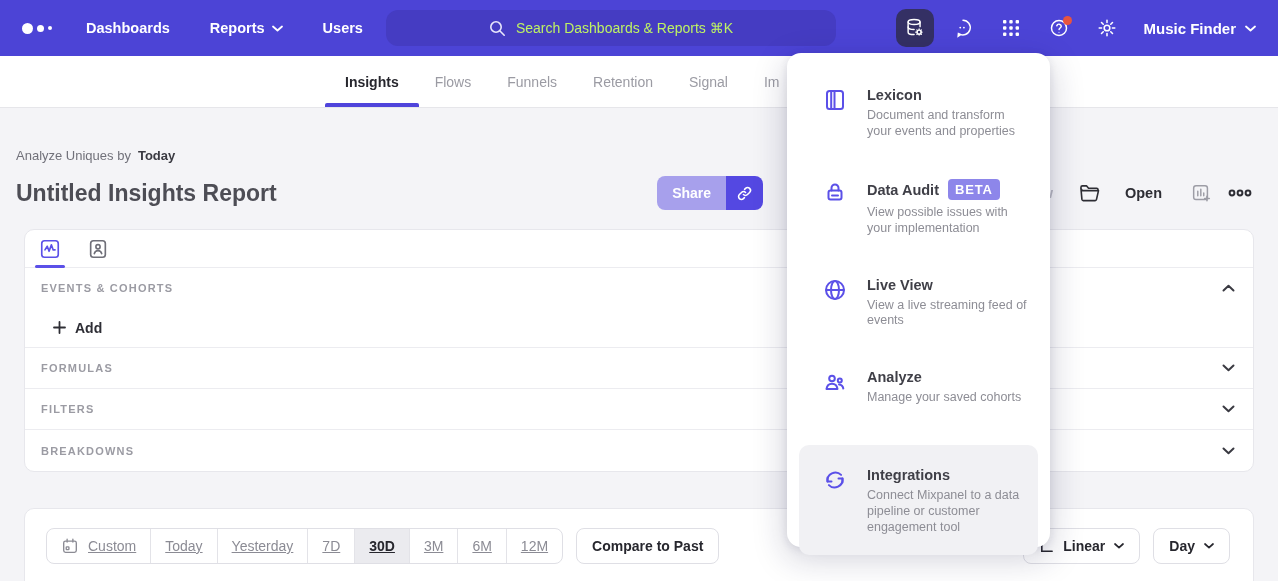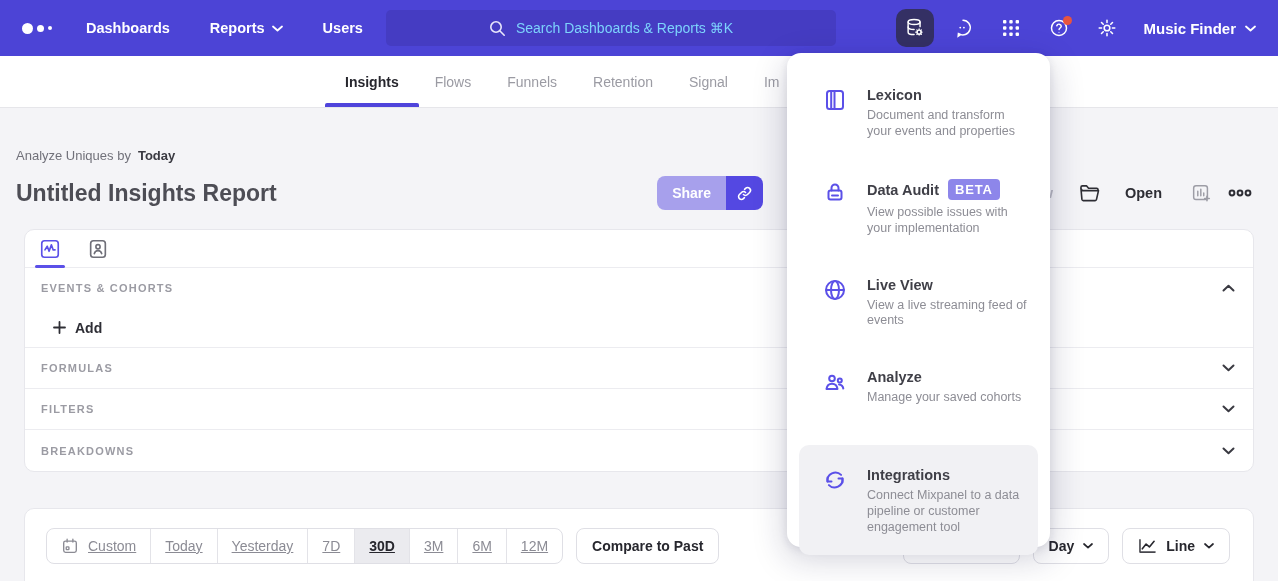--- a/index.html
+++ b/index.html
@@ -21,22 +21,22 @@
   .logo { display:flex; align-items:center; gap:4px; margin-right:34px; cursor:pointer; }
   .logo .d1{width:11px;height:11px;border-radius:50%;background:#fff;}
   .logo .d2{width:7px;height:7px;border-radius:50%;background:#fff;}
   .logo .d3{width:4px;height:4px;border-radius:50%;background:#fff;}
   .nav-link {
     color:#fff; font-size:14.5px; font-weight:600; margin-right:40px;
     display:flex; align-items:center; gap:7px; cursor:pointer; white-space:nowrap;
   }
   .search {
     position:absolute; left:386px; top:10px; width:450px; height:36px;
-    background:#453cc2; border-radius:5px; display:flex; align-items:center;
-    justify-content:center; gap:10px; color:#7dd3fc; font-size:14px; cursor:text;
+    background:#453cc2; border-radius:12px; display:flex; align-items:center;
+    justify-content:center; gap:10px; color:#bef264; font-size:14px; cursor:text;
   }
   .nav-icons { position:absolute; left:896px; top:0; height:56px; display:flex; align-items:center; gap:10px; }
   .nav-icon-btn {
     width:38px; height:38px; border-radius:10px; display:flex; align-items:center;
     justify-content:center; cursor:pointer; position:relative; color:#fff;
   }
   .nav-icon-btn.active { background:#343064; }
   .notif-dot { position:absolute; top:7px; right:6px; width:9px; height:9px; border-radius:50%; background:#e8543f; }
   .project {
     position:absolute; right:22px; top:0; height:56px; display:flex; align-items:center; gap:9px;
@@ -393,30 +393,20 @@
       <svg width="10" height="6" viewBox="0 0 10 6">
           <path d="M1 1l4 3.6L9 1" fill="none" stroke="#27272e" stroke-width="1.7" stroke-linecap="round" stroke-linejoin="round"></path>
         </svg>
     </button>
     <button class="btn">
       <span>Day</span>
       <svg width="10" height="6" viewBox="0 0 10 6">
           <path d="M1 1l4 3.6L9 1" fill="none" stroke="#27272e" stroke-width="1.7" stroke-linecap="round" stroke-linejoin="round"></path>
         </svg>
     </button>
-    <button class="btn">
-      <svg width="19" height="16" viewBox="0 0 20 17" fill="none" stroke="#27272e" stroke-width="1.7" stroke-linecap="round" stroke-linejoin="round">
-        <path d="M2 2v13h16" opacity=".85"></path>
-        <path d="M4.5 11.5l4-5 3.5 3 5-6"></path>
-      </svg>
-      <span>Line</span>
-      <svg width="10" height="6" viewBox="0 0 10 6">
-          <path d="M1 1l4 3.6L9 1" fill="none" stroke="#27272e" stroke-width="1.7" stroke-linecap="round" stroke-linejoin="round"></path>
-        </svg>
-    </button>
   </div>
 </div>
 
 <div class="menu-card">
 
   <div class="menu-item">
     <span class="mi-icon">
       <svg width="24" height="24" viewBox="0 0 24 24" fill="none" stroke="#5b50e8" stroke-width="2" stroke-linecap="round" stroke-linejoin="round">
         <rect x="4" y="3" width="16" height="18" rx="2.5"></rect>
         <path d="M8.2 3v18M11.5 3v18"></path>

